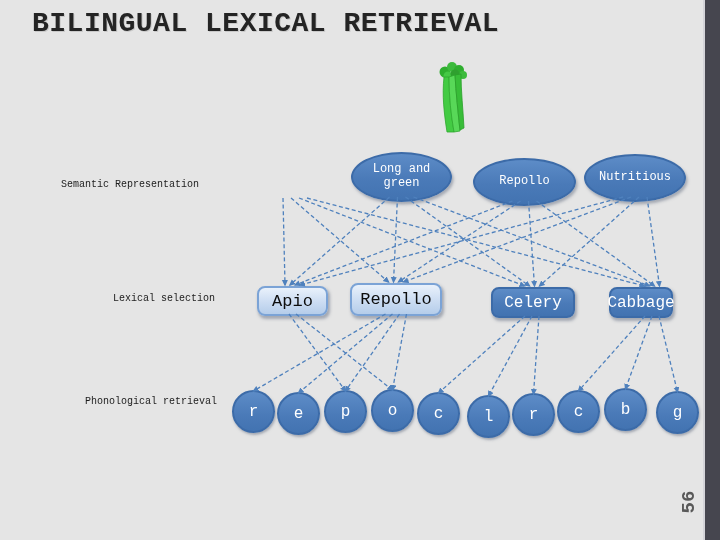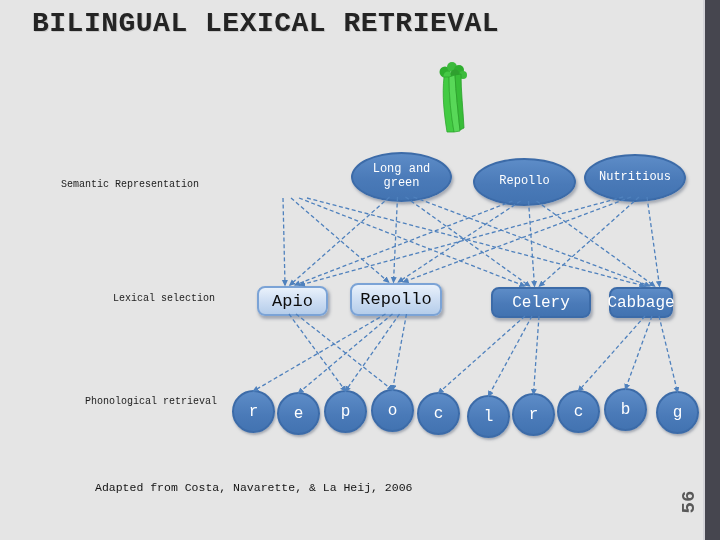--- a/index.html
+++ b/index.html
@@ -80,21 +80,21 @@
   <div class="row-label" style="left:33px;top:179px;">Semantic Representation</div>
   <div class="row-label" style="left:57px;top:396px;">Phonological retrieval</div>
   <div class="row-label" style="left:85px;top:293px;">Lexical selection</div>
 
   <div class="ellipse sem-node" style="left:351px;top:152px;width:101px;height:50px;">Long  and green</div>
   <div class="ellipse sem-node" style="left:473px;top:158px;width:103px;height:48px;">Repollo</div>
   <div class="ellipse sem-node" style="left:584px;top:154px;width:102px;height:48px;text-align:right;">Nutritious</div>
 
   <div class="lexbox light lex-node" style="left:257px;top:286px;width:71px;height:30px;text-align:center;">Apio</div>
   <div class="lexbox light lex-node" style="left:350px;top:283px;width:92px;height:33px;">Repollo</div>
-  <div class="lexbox dark lex-node" style="left:491px;top:287px;width:100px;height:31px;">Celery</div>
+  <div class="lexbox dark lex-node" style="left:491px;top:287px;width:84px;height:31px;">Celery</div>
   <div class="lexbox dark lex-node" style="left:609px;top:287px;width:64px;height:31px;">Cabbage</div>
 
   <div class="phoneme pho-node" style="left:232px;top:390px;">r</div>
   <div class="phoneme pho-node" style="left:277px;top:392px;">e</div>
   <div class="phoneme pho-node" style="left:324px;top:390px;">p</div>
   <div class="phoneme pho-node" style="left:371px;top:389px;">o</div>
   <div class="phoneme pho-node" style="left:417px;top:392px;">c</div>
   <div class="phoneme pho-node" style="left:467px;top:395px;">l</div>
   <div class="phoneme pho-node" style="left:512px;top:393px;">r</div>
   <div class="phoneme pho-node" style="left:557px;top:390px;">c</div>
@@ -132,18 +132,17 @@
         <line x1="406.5" y1="314" x2="392.5" y2="390" stroke="#4f81bd" stroke-width="1.3" stroke-dasharray="4 2.6" marker-end="url(#arw)"></line>
         <line x1="525" y1="316" x2="438.5" y2="393" stroke="#4f81bd" stroke-width="1.3" stroke-dasharray="4 2.6" marker-end="url(#arw)"></line>
         <line x1="532" y1="316" x2="488.5" y2="396" stroke="#4f81bd" stroke-width="1.3" stroke-dasharray="4 2.6" marker-end="url(#arw)"></line>
         <line x1="539" y1="316" x2="533.5" y2="394" stroke="#4f81bd" stroke-width="1.3" stroke-dasharray="4 2.6" marker-end="url(#arw)"></line>
         <line x1="645" y1="316" x2="578.5" y2="391" stroke="#4f81bd" stroke-width="1.3" stroke-dasharray="4 2.6" marker-end="url(#arw)"></line>
         <line x1="652" y1="316" x2="625.5" y2="389" stroke="#4f81bd" stroke-width="1.3" stroke-dasharray="4 2.6" marker-end="url(#arw)"></line>
         <line x1="659" y1="316" x2="677.5" y2="392" stroke="#4f81bd" stroke-width="1.3" stroke-dasharray="4 2.6" marker-end="url(#arw)"></line>
       </g>
   </svg>
 
-  <div class="credit">Adapted from Costa, Navarette, &amp; La Heij, 2006</div>
 
   <div class="side-bar"></div>
   <div class="page-num">56</div>
 
 </div>
 
 </body></html>

